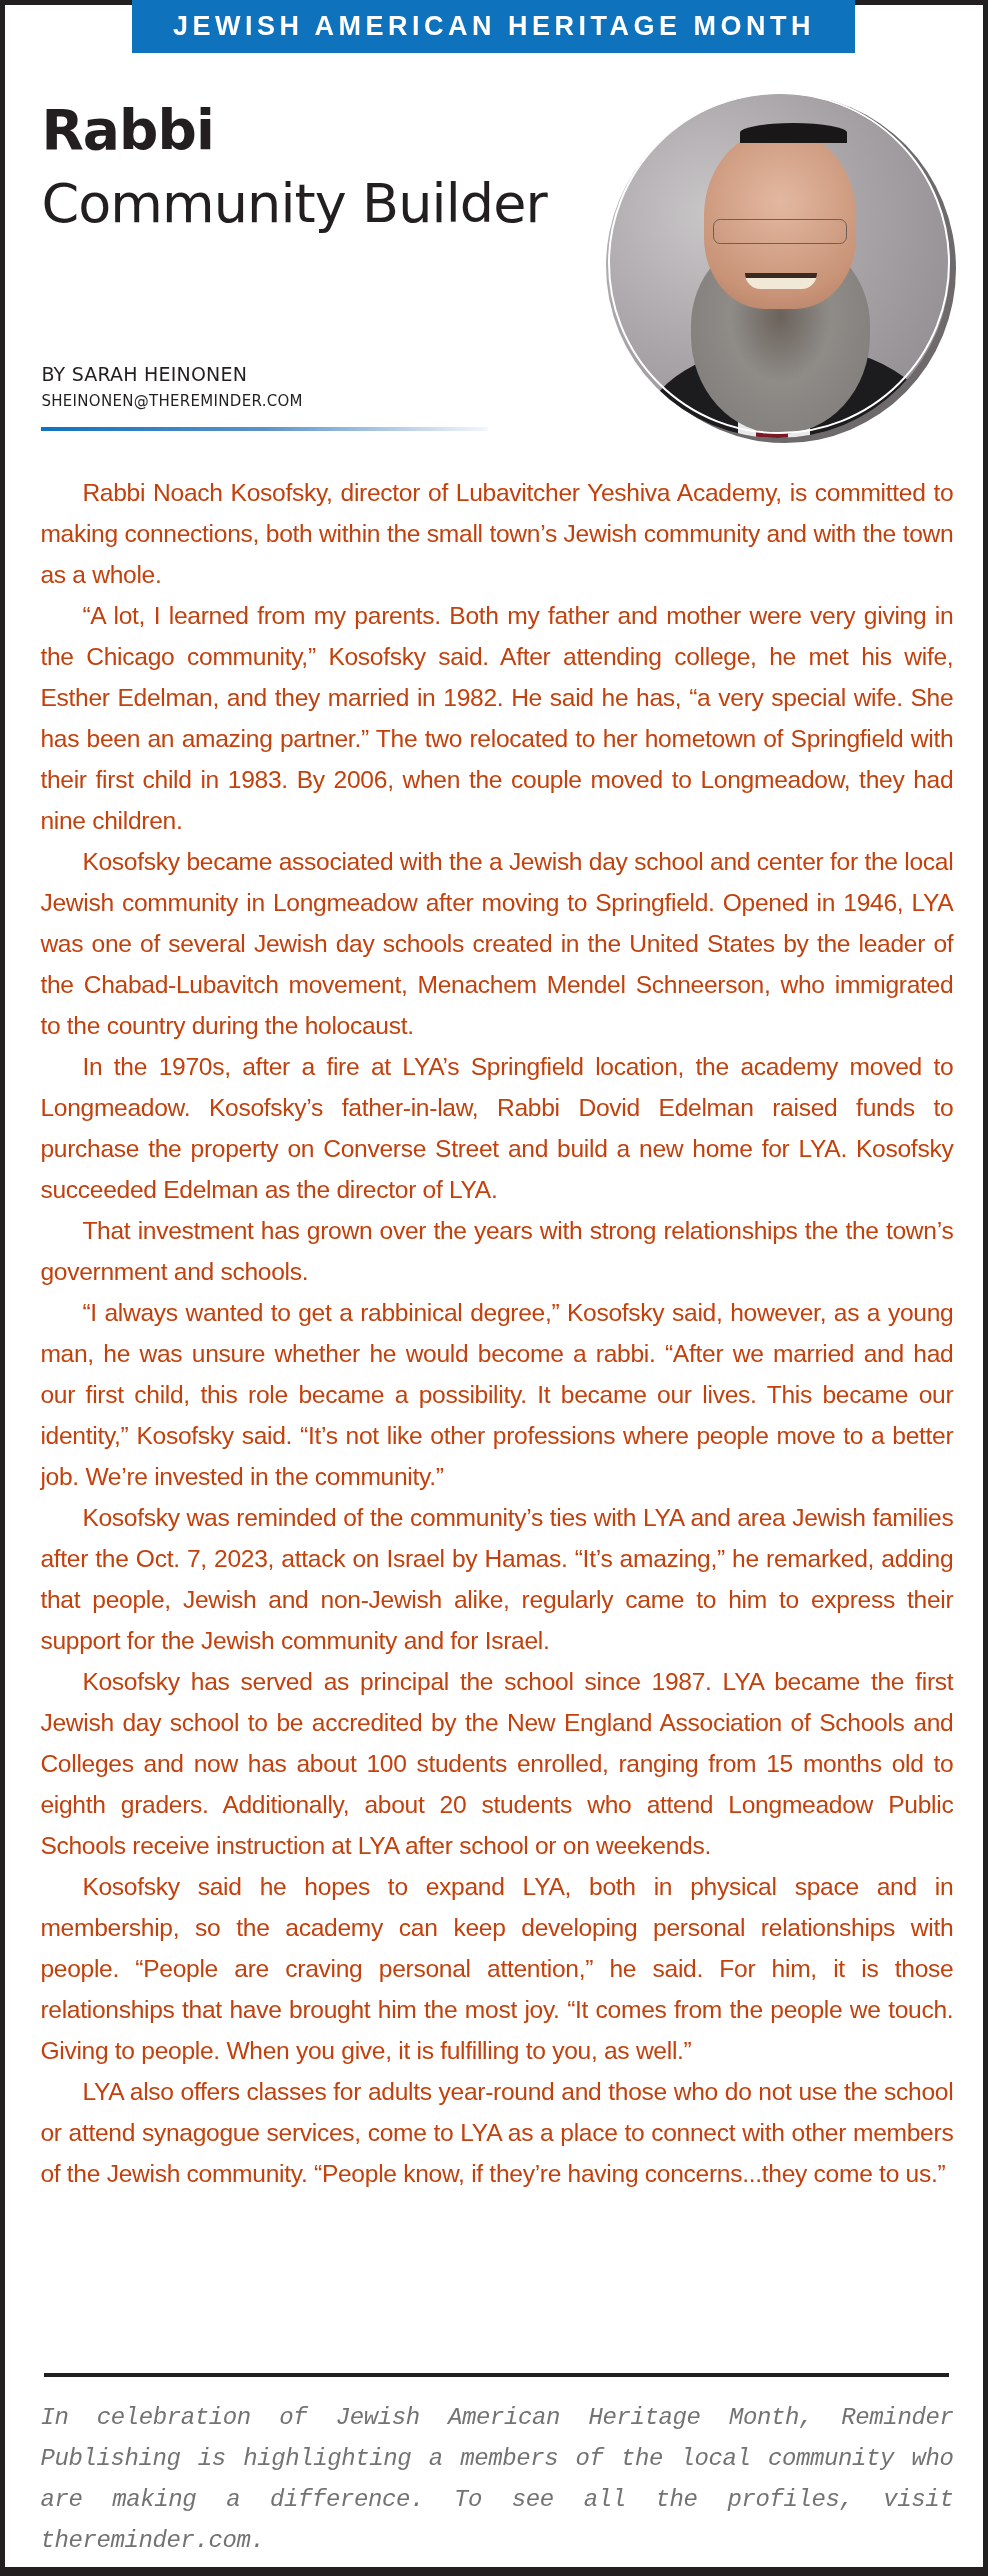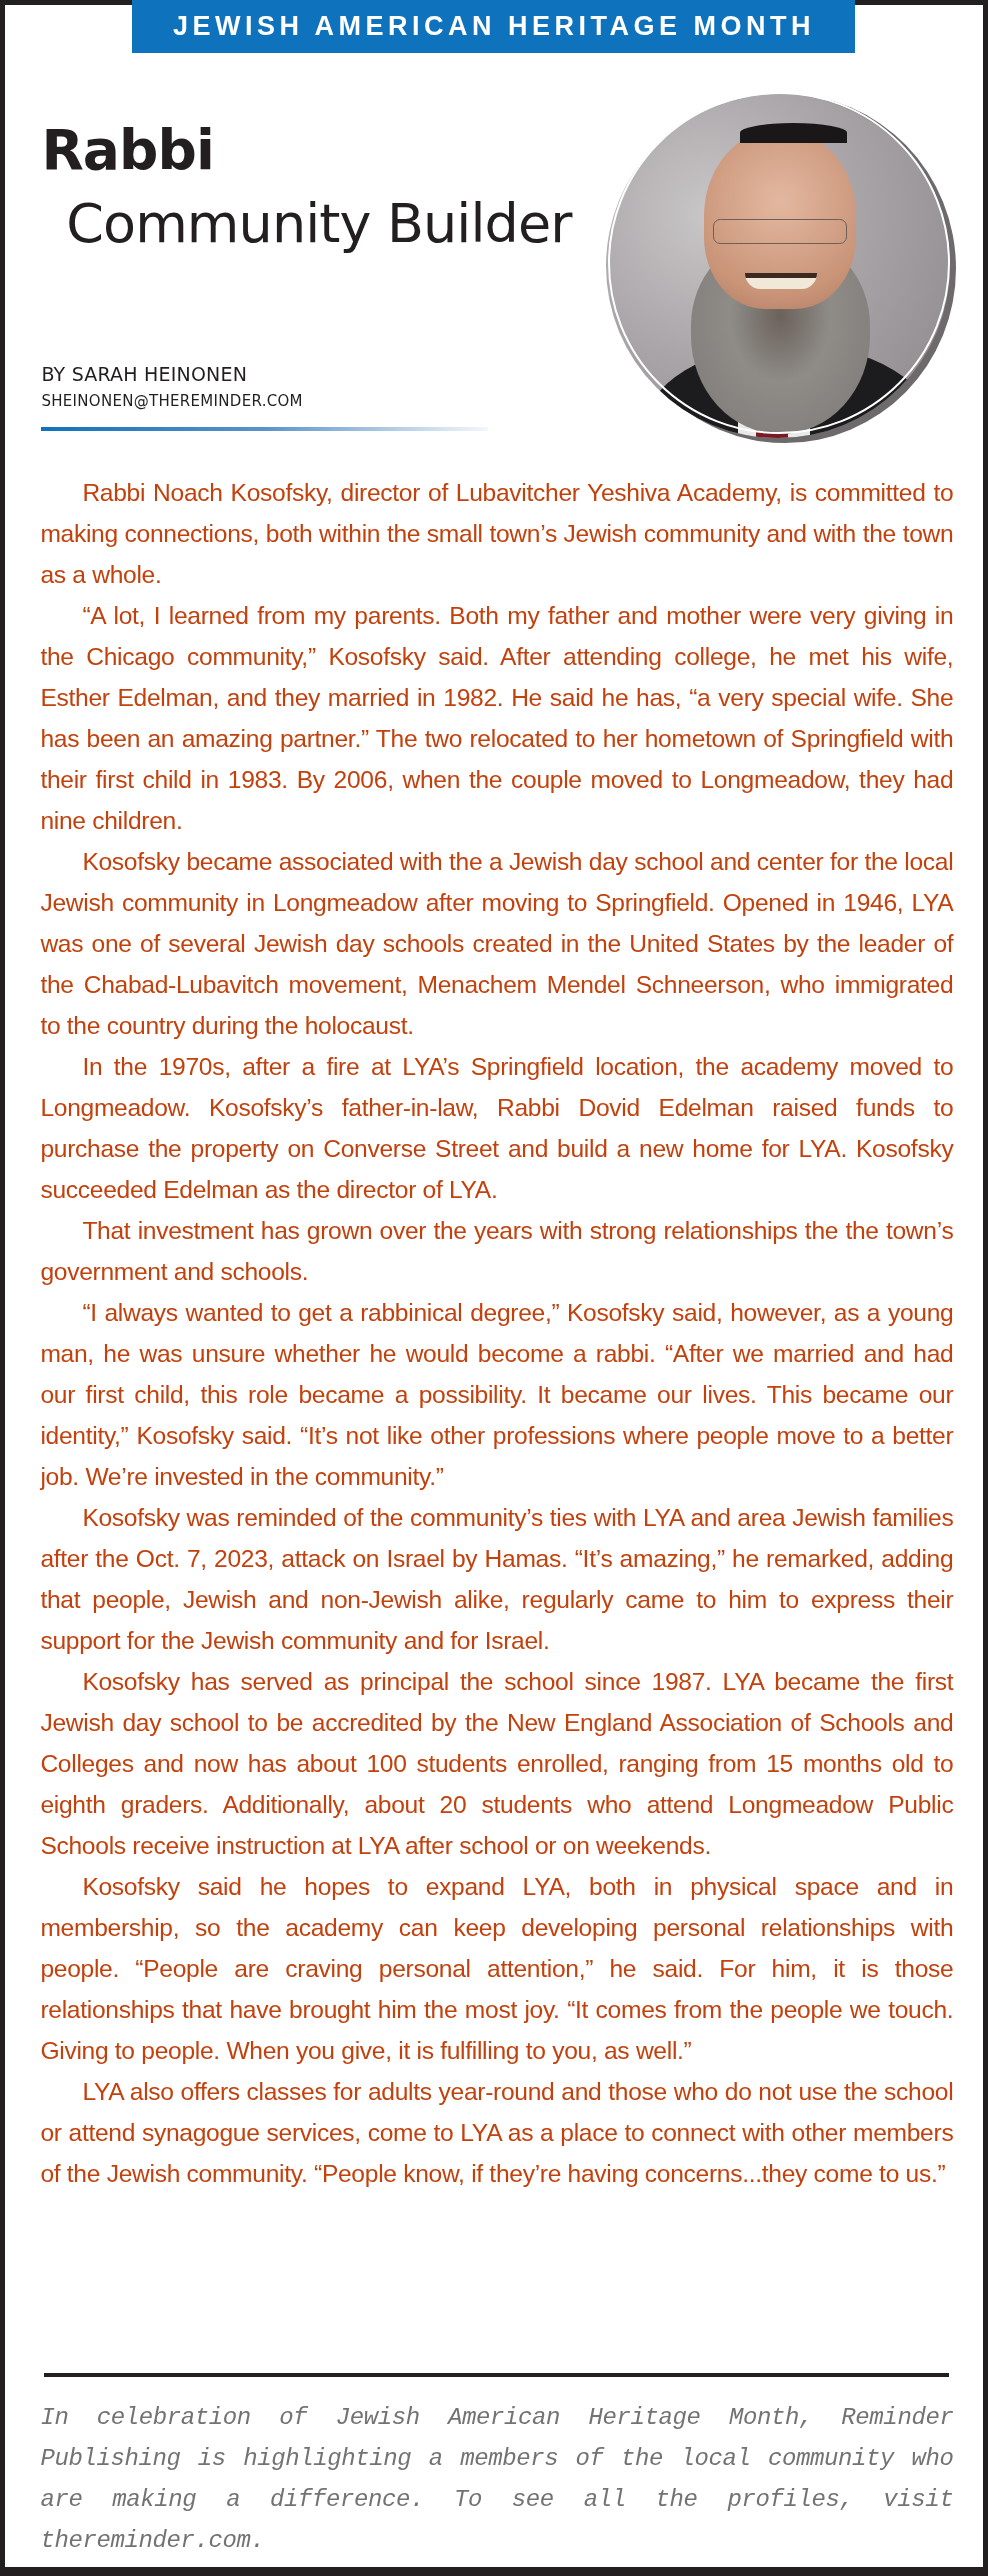--- a/index.html
+++ b/index.html
@@ -15,24 +15,23 @@
       display: flex; align-items: center; justify-content: center;
     }
     .banner span {
       color: #ffffff; font-family: Liberation Sans, sans-serif; font-weight: bold;
       font-size: 27px; letter-spacing: 4.5px;
     }
     .title {
       position: absolute; left: 36px; top: 89px; width: 555px;
       font-family: "DejaVu Sans", sans-serif; color: #231f20;
       line-height: 73px;
-      margin-top: 20px;
     }
     .title .l1, .title .l2 { font-weight: bold; font-size: 55px; letter-spacing: -0.9px; display: block; }
-    .title .l3 { font-weight: normal; font-size: 54px; letter-spacing: -0.9px; display: block; text-align: center; }
+    .title .l3 { font-weight: normal; font-size: 54px; letter-spacing: -0.9px; display: block; }
     .byline {
       position: absolute; left: 36px; top: 358px;
       font-family: "DejaVu Sans", sans-serif; font-size: 19px; color: #231f20; letter-spacing: 0.2px;
     }
     .email {
       position: absolute; left: 36px; top: 387px;
       font-family: "DejaVu Sans", sans-serif; font-size: 15px; color: #231f20; letter-spacing: 0.3px;
     }
     .rule-gradient {
       position: absolute; left: 36px; top: 422px; width: 447px; height: 3.6px;

